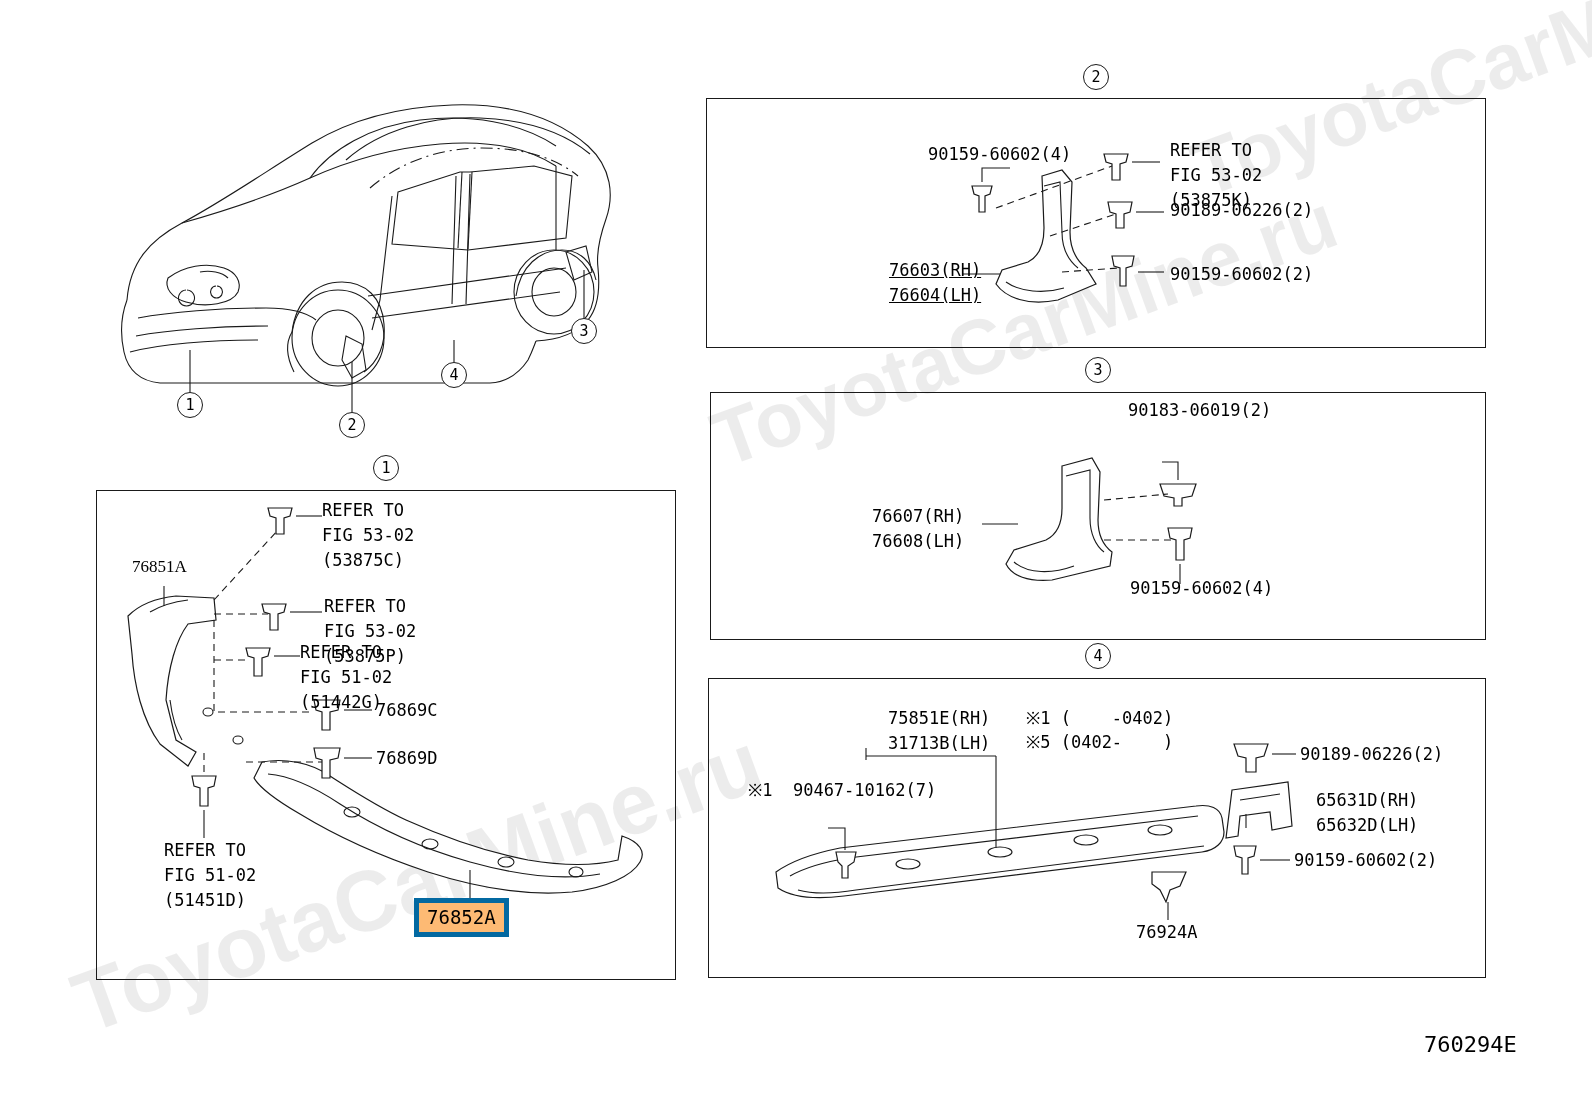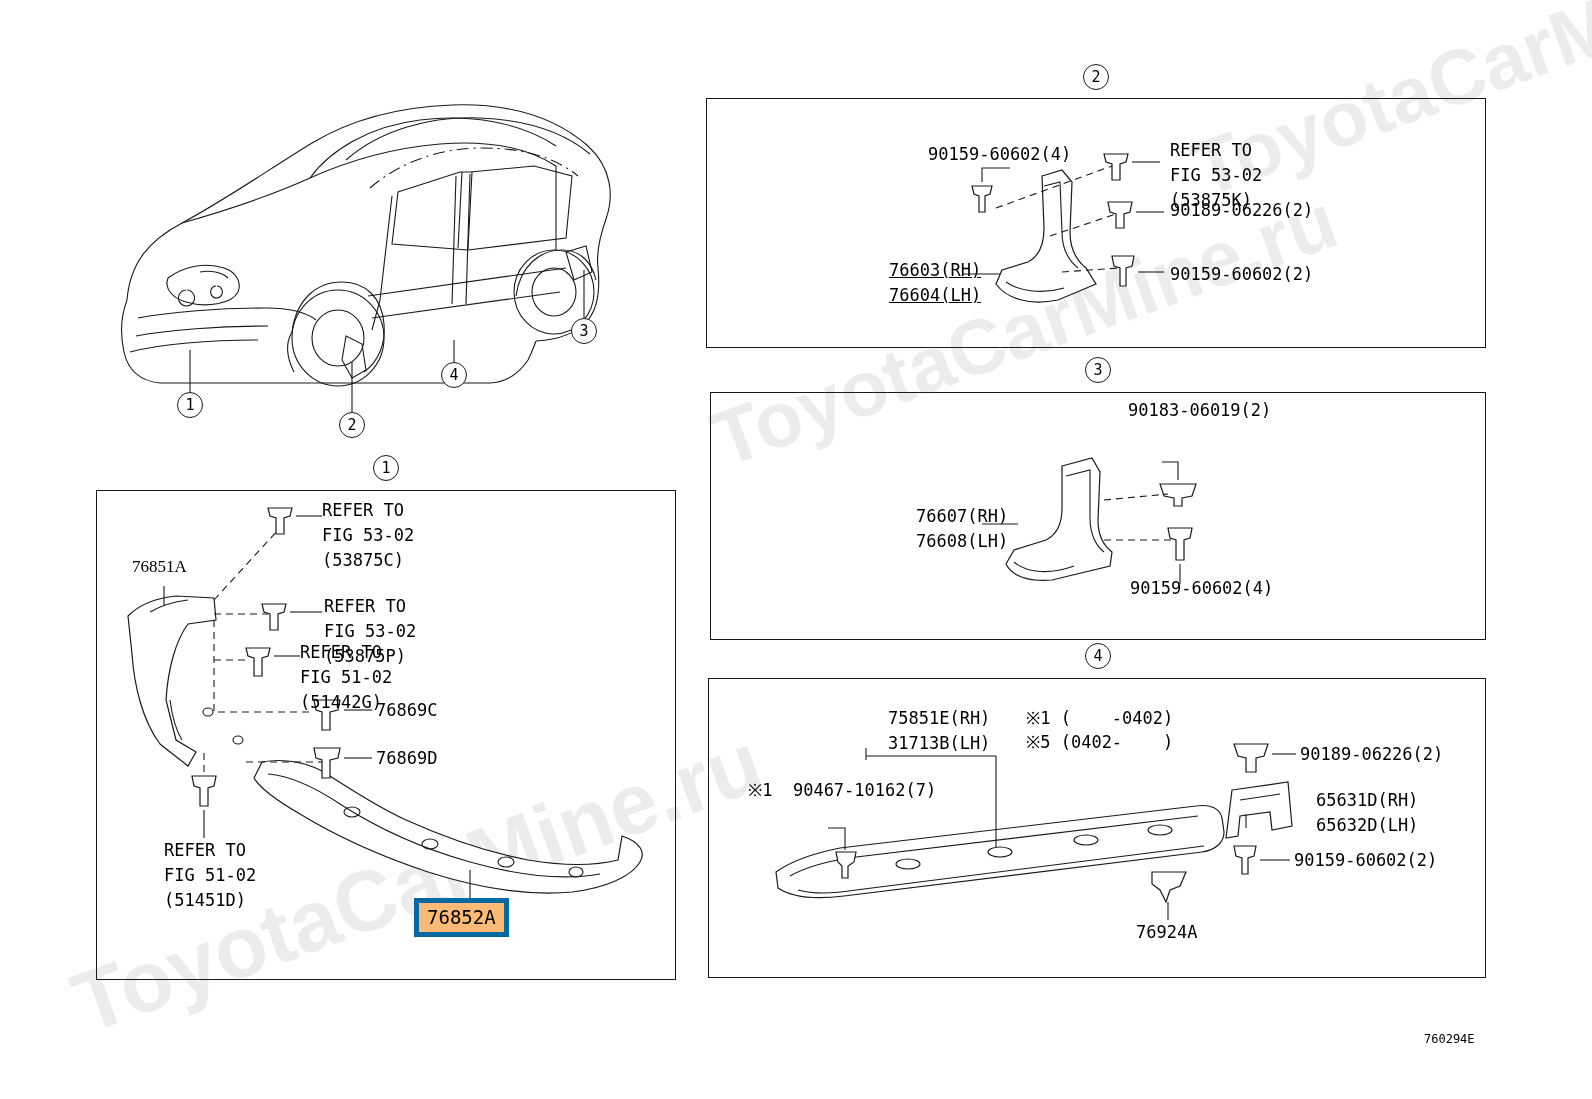--- a/index.html
+++ b/index.html
@@ -65,21 +65,21 @@
     padding: 2px 8px;
     font-family: "DejaVu Sans Mono", monospace;
     font-size: 19px;
     line-height: 25px;
     background: #fdba74;
     color: #000;
   }
   .figcode {
     position: absolute;
     font-family: "DejaVu Sans Mono", monospace;
-    font-size: 12px;
+    font-size: 22px;
   }
   svg.ov {
     position: absolute;
     left: 0;
     top: 0;
     width: 1592px;
     height: 1099px;
     pointer-events: none;
   }
   svg .ln {
@@ -364,21 +364,21 @@
   <div class="lbl" style="left:928px; top:142px;">90159-60602(4)</div>
   <div class="lbl" style="left:1170px; top:138px;">REFER TO
 FIG 53-02
 (53875K)</div>
   <div class="lbl" style="left:1170px; top:198px;">90189-06226(2)</div>
   <div class="lbl" style="left:1170px; top:262px;">90159-60602(2)</div>
   <div class="lbl" style="left:889px; top:258px;text-decoration:underline;">76603(RH)
 76604(LH)</div>
 
   <div class="lbl" style="left:1128px; top:398px;">90183-06019(2)</div>
-  <div class="lbl" style="left:872px; top:504px;margin-left:44px;">76607(RH)
+  <div class="lbl" style="left:872px; top:504px;">76607(RH)
 76608(LH)</div>
   <div class="lbl" style="left:1130px; top:576px;">90159-60602(4)</div>
 
   <div class="lbl" style="left:888px; top:706px;">75851E(RH)
 31713B(LH)</div>
   <div class="lbl" style="left:1026px; top:706px;">※1 (    -0402)</div>
   <div class="lbl" style="left:1026px; top:730px;">※5 (0402-    )</div>
   <div class="lbl" style="left:748px; top:778px;">※1  90467-10162(7)</div>
   <div class="lbl" style="left:1300px; top:742px;">90189-06226(2)</div>
   <div class="lbl" style="left:1316px; top:788px;">65631D(RH)

